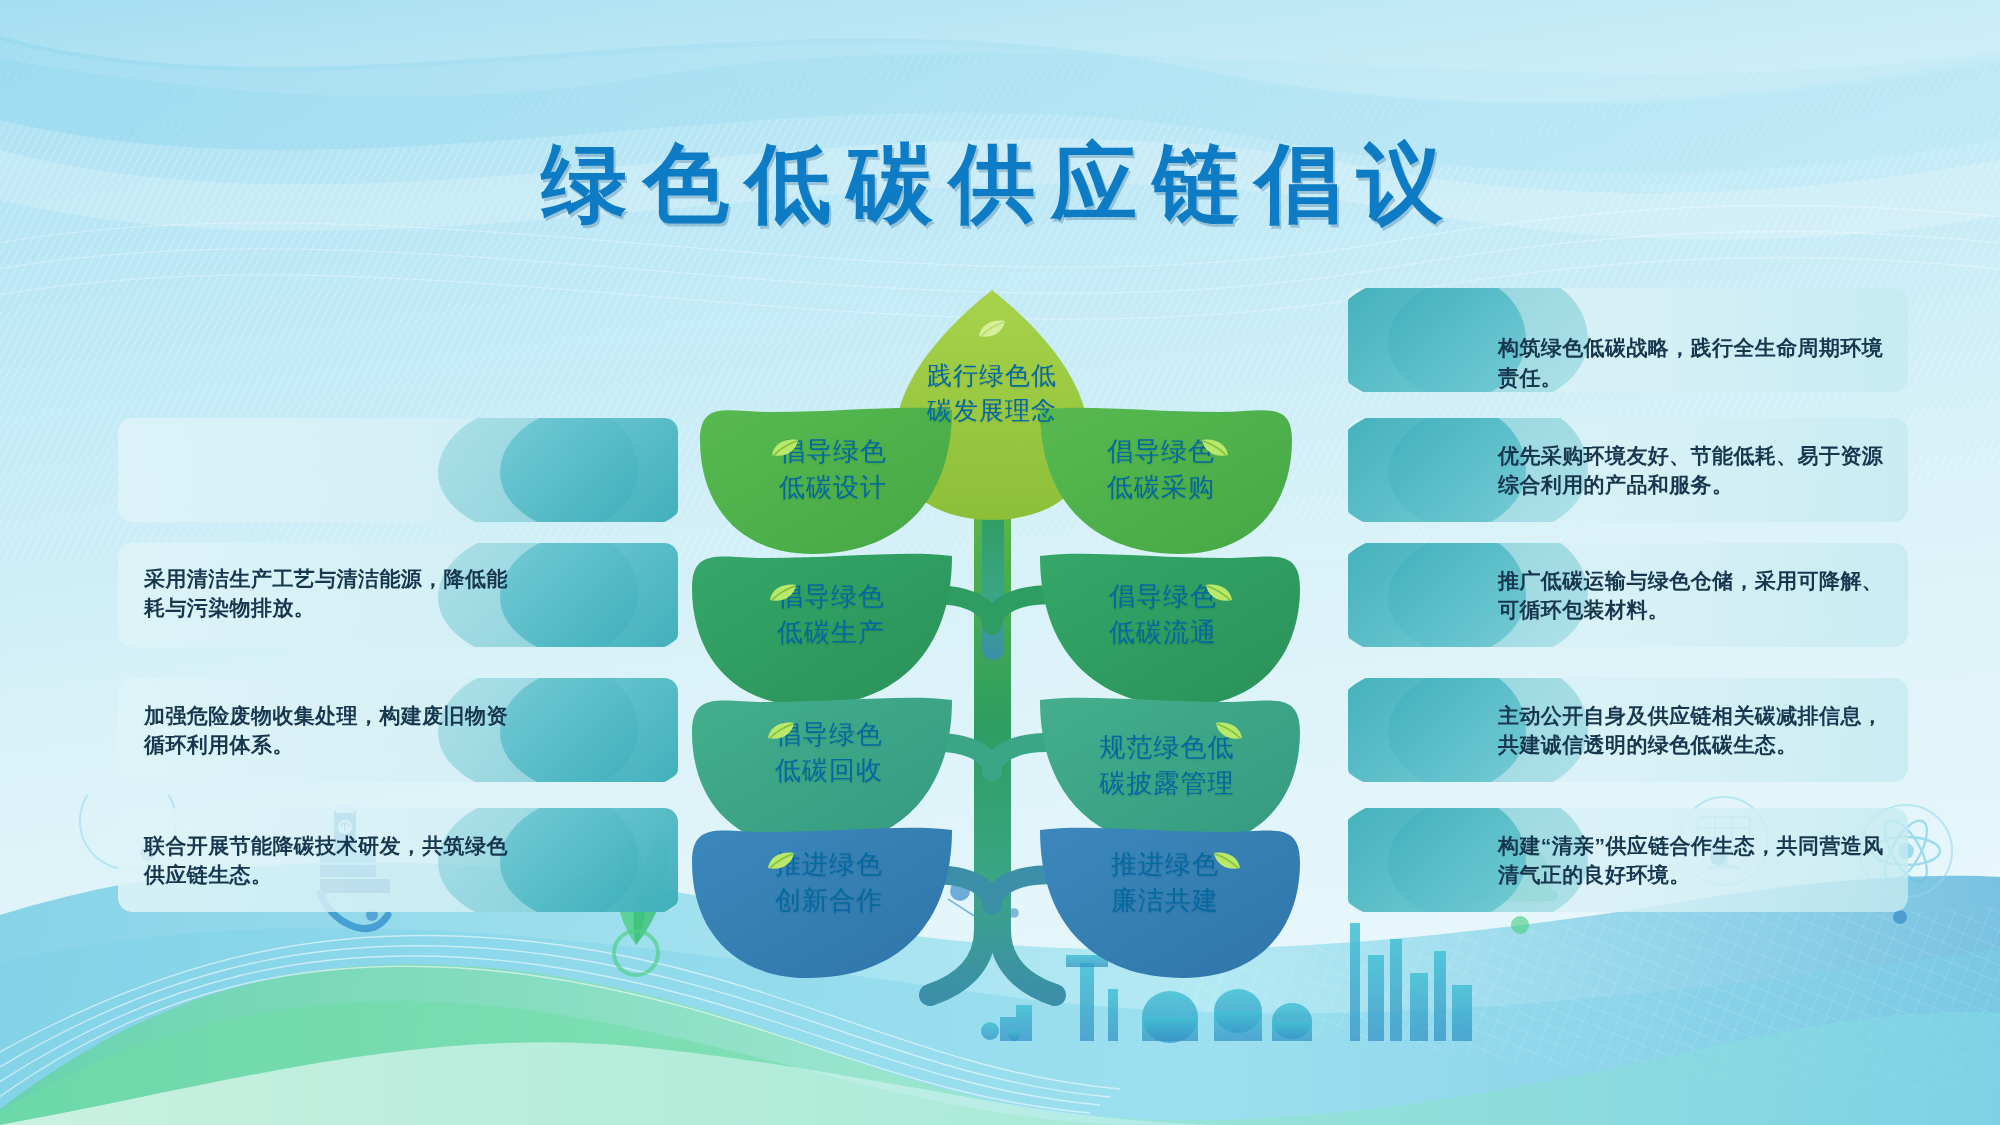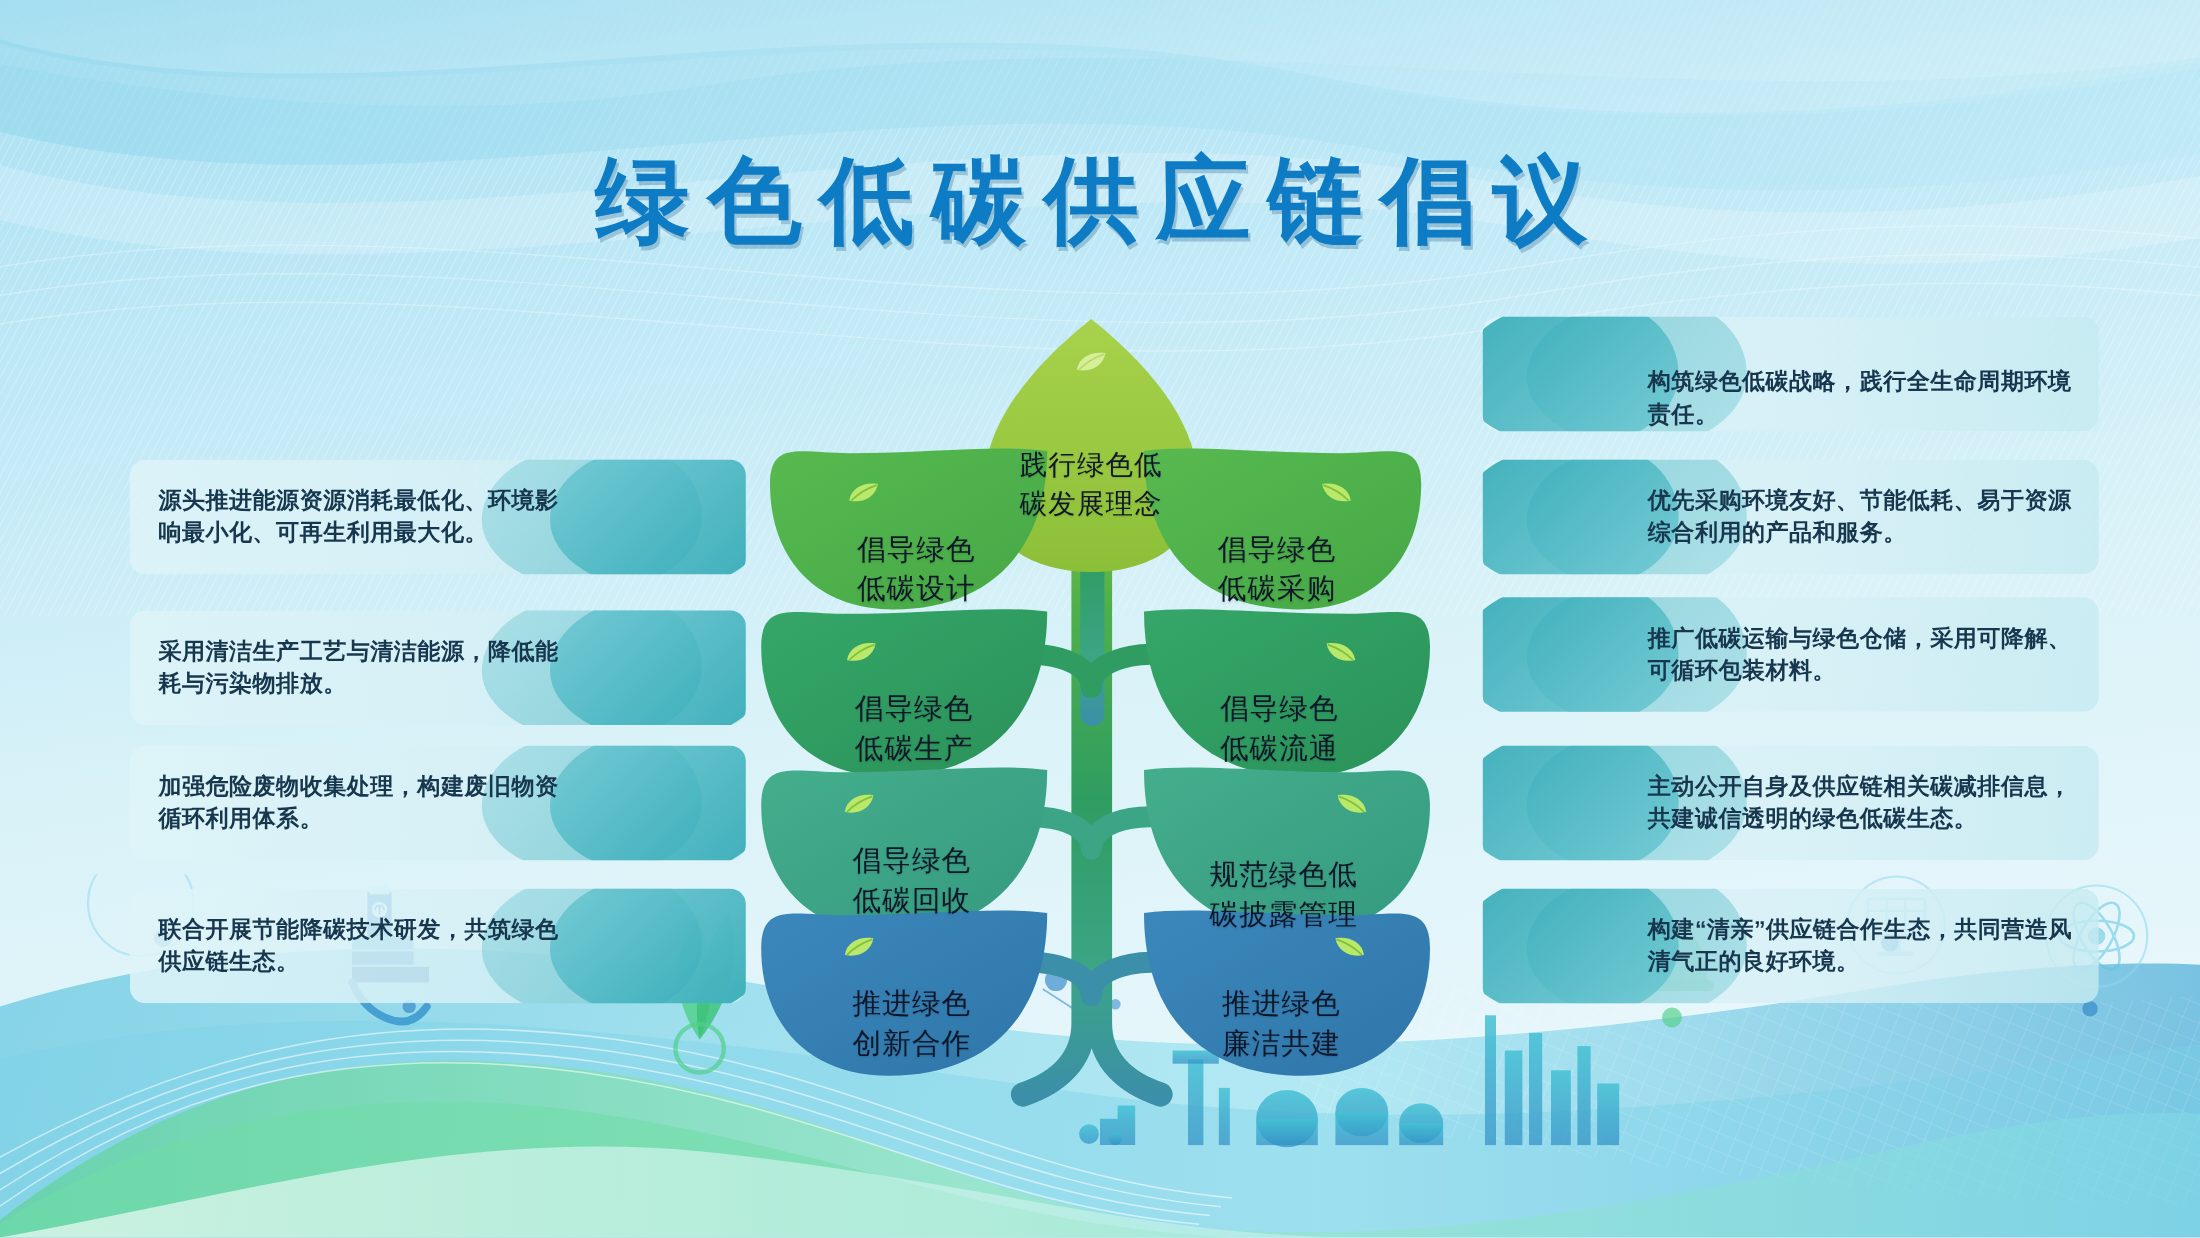--- a/index.html
+++ b/index.html
@@ -25,25 +25,24 @@
     text-shadow:2px 3px 0 rgba(8,70,120,.25);
     display:inline-block;
     margin-top:48px;
   }
 
   
   #tree { position:absolute; left:0; top:0; width:2000px; height:1125px; z-index:5; }
 
   .leaf-txt {
     position:absolute; z-index:9;
-    color:#0f172a; font-size:26px; font-weight:500;
+    color:#0369a1; font-size:26px; font-weight:500;
     line-height:1.38; text-align:center;
     letter-spacing:1px; white-space:pre-line;
     text-shadow:0 1px 2px rgba(0,0,0,.13);
-    margin-top:48px;
   }
   .leaf-txt.top { font-size:25px; }
 
   .mini-leaf { position:absolute; z-index:10; width:30px; height:22px; }
 
   
   .panel {
     position:absolute; z-index:8;
     height:104px; border-radius:14px;
     display:flex; align-items:center;
@@ -270,23 +269,22 @@
       <path d="M26,18 C20,12 12,7 3,4" stroke="#7fc23c" stroke-width="1.6" fill="none"></path>
     </svg>
 </span>
 <div class="leaf-txt" style="left:1040px; top:847px; width:250px;">推进绿色
 廉洁共建</div>
 
 <div class="panel left" style="top:418px;">
   <div class="glass"></div>
   <div class="blob b2"></div>
   <div class="blob"></div>
-  <p>源头推进能源资源消耗最低化、环境影响最小化、可再生利用最大化。</p>
-</div>
-<div class="panel left" style="top:555px;">
+</div>
+<div class="panel left" style="top:543px;font-family:Liberation Mono, monospace;">
   <div class="glass"></div>
   <div class="blob b2"></div>
   <div class="blob"></div>
   <p>采用清洁生产工艺与清洁能源，降低能耗与污染物排放。</p>
 </div>
 <div class="panel left" style="top:678px;">
   <div class="glass"></div>
   <div class="blob b2"></div>
   <div class="blob"></div>
   <p>加强危险废物收集处理，构建废旧物资循环利用体系。</p>

